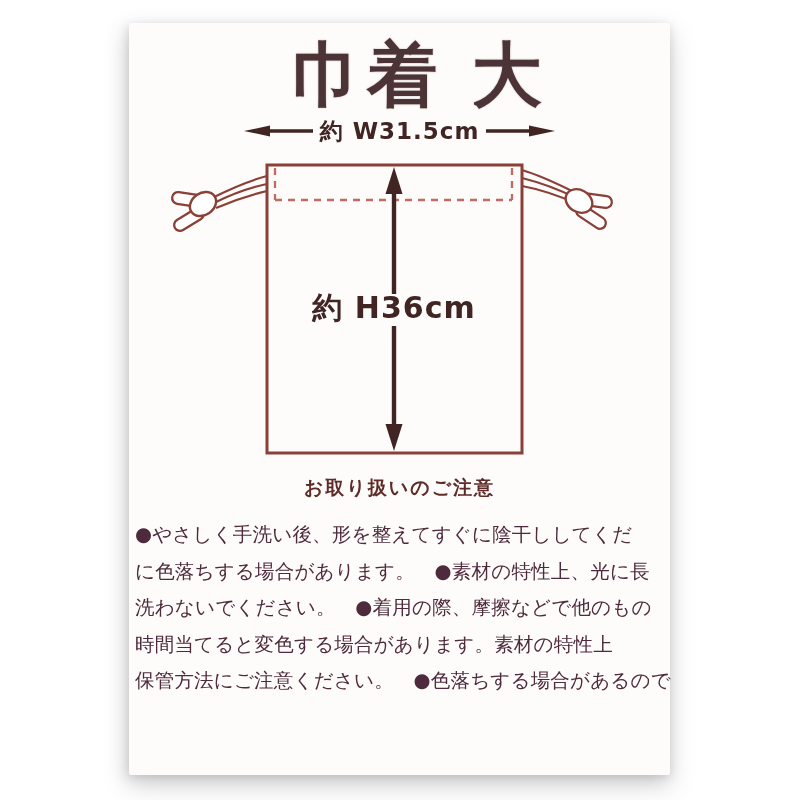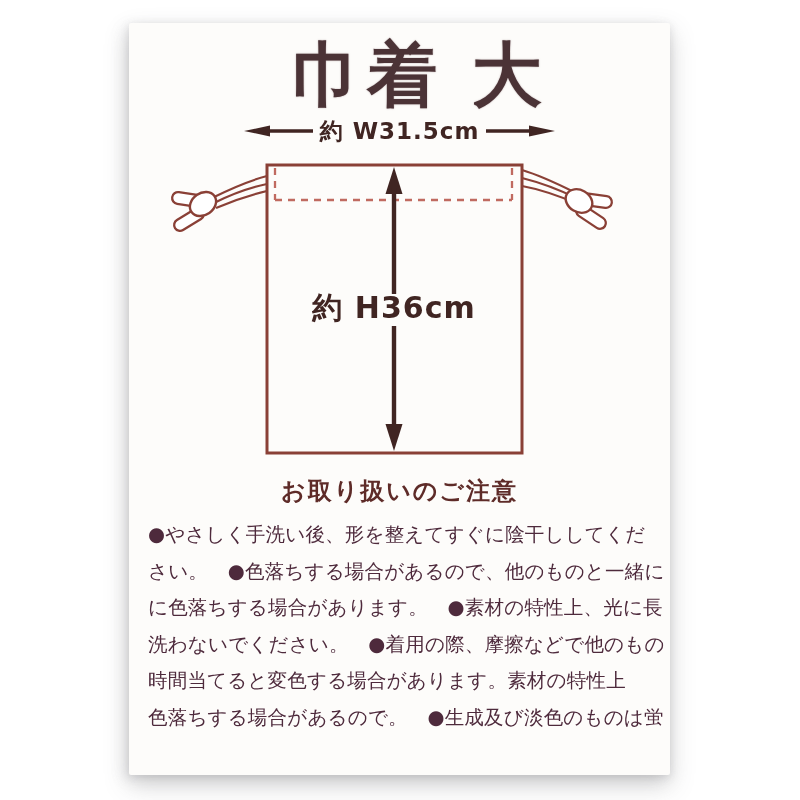--- a/index.html
+++ b/index.html
@@ -40,24 +40,24 @@
   .diagram .cap-inner{fill:none;stroke:#ffffff;stroke-width:9.4;stroke-linecap:round;}
   .diagram .knot{fill:#ffffff;stroke:var(--line-ink);stroke-width:2.4;}
   .diagram .vshaft{stroke:var(--dim-ink);stroke-width:4.4;}
   .diagram .vhead{fill:var(--dim-ink);}
   .diagram text{
     font-family:"DejaVu Sans", sans-serif;font-size:30px;font-weight:bold;
     fill:var(--dim-ink);letter-spacing:1px;white-space:pre;
   }
   .notice-title{
     position:absolute;left:0;top:452px;width:100%;text-align:center;
-    font-size:24px;font-weight:bold;letter-spacing:2px;color:var(--heading-ink);
+    font-size:19px;font-weight:bold;letter-spacing:2px;color:var(--heading-ink);
   }
   .notice-body{
-    position:absolute;left:19px;top:494px;width:506px;
+    position:absolute;left:6px;top:494px;width:506px;
     font-size:19.5px;line-height:36.5px;color:var(--body-ink);
     letter-spacing:0.2px;
   }
   .notice-line{white-space:pre;}
 </style>
 </head>
 <body>
 
 <div class="stage">
   <div class="card">
@@ -114,21 +114,20 @@
         <line class="vshaft" x1="224" y1="168" x2="224" y2="272"></line>
         <polygon class="vhead" points="224,293 215.5,266 232.5,266"></polygon>
       </g>
       <text x="224" y="160" text-anchor="middle">約 H36cm</text>
     </svg>
 
     <div class="notice-title">お取り扱いのご注意</div>
 
     <div class="notice-body">
       <div class="notice-line">●やさしく手洗い後、形を整えてすぐに陰干ししてくだ</div>
-      <div class="notice-line">さい。　●色落ちする場合があるので、他のものと一緒に</div>
       <div class="notice-line">に色落ちする場合があります。　●素材の特性上、光に長</div>
       <div class="notice-line">洗わないでください。　●着用の際、摩擦などで他のもの</div>
       <div class="notice-line">時間当てると変色する場合があります。素材の特性上</div>
-      <div class="notice-line">色落ちする場合があるので。　●生成及び淡色のものは蛍</div>
+      <div class="notice-line">保管方法にご注意ください。　●色落ちする場合があるので</div>
     </div>
 
   </div>
 </div>
 
 </body></html>

